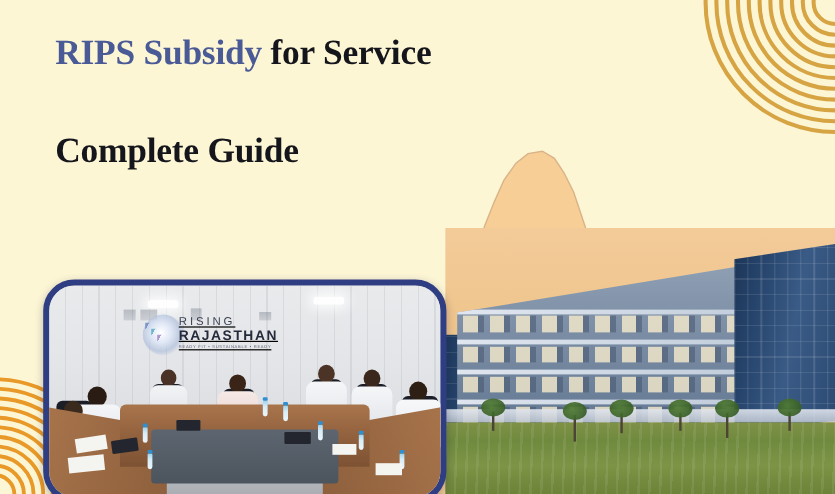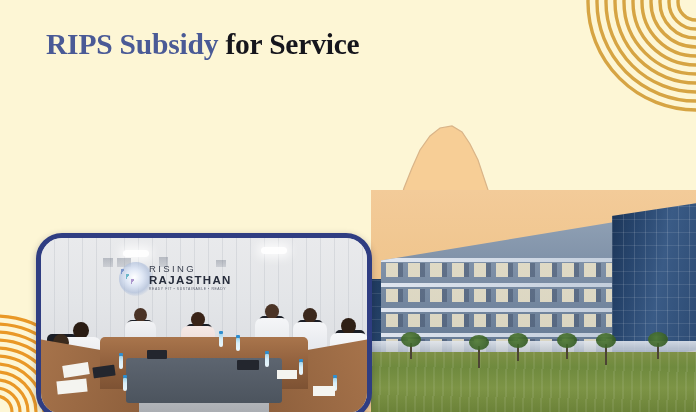--- a/index.html
+++ b/index.html
@@ -66,21 +66,21 @@
     background:linear-gradient(180deg,#cfd1d4 0%,#bcbfc3 60%,#a9acb1 100%);
   }
   .ceiling-light {
     position:absolute; width:26px; height:7px; border-radius:3px;
     background:rgba(255,255,255,.95);
     box-shadow:0 0 10px 4px rgba(255,255,255,.75);
   }
 
   .rr-logo {
     position:absolute; left:108px; top:26px;
-    width:92px; text-align:left;
+    width:92px; text-align:left;text-decoration:underline;
   }
   .rr-logo .rr1 {
     font-family:"Liberation Sans", sans-serif;
     font-size:9.5px; letter-spacing:2.4px; color:#3b4150; font-weight:400;
     line-height:10px;
   }
   .rr-logo .rr2 {
     font-family:"Liberation Sans", sans-serif;
     font-size:11.5px; letter-spacing:1.3px; color:#252b3a; font-weight:700;
     line-height:12px;
@@ -262,20 +262,21 @@
              L524,210 L534,206 L546,208 L556,216 L564,228 L570,244
              L576,262 L582,282 L588,300 L596,314 L606,322 L620,326
              L636,328 L652,332 L666,340 L678,352 L690,366 L696,378
              L696,412 Z" fill="#F7CE96" stroke="#D9B488" stroke-width="1.2"></path>
   </svg>
 
   <div id="title-block">
     <h1>
       <span class="accent">RIPS Subsidy</span><span> for Service</span><br>
       <br>
+      <span>Complete Guide</span>
     </h1>
   </div>
 
   <div id="photo-building">
     <div class="sky"></div>
 
     <div class="bldg-left">
       <div class="bldg-glass-grid"></div>
     </div>
 

